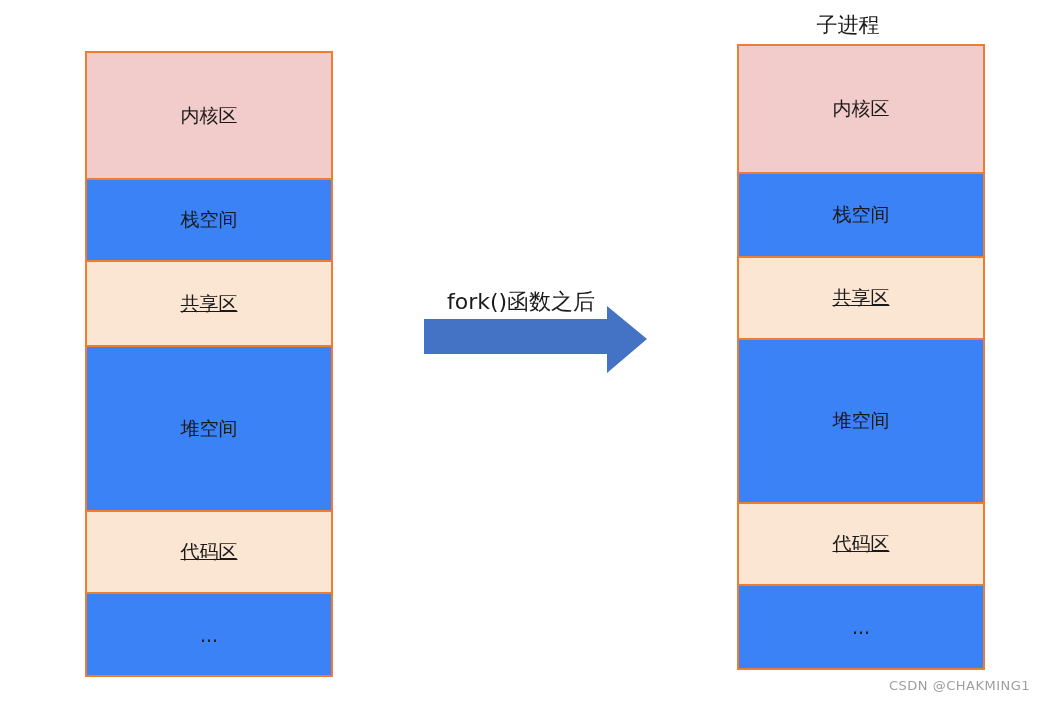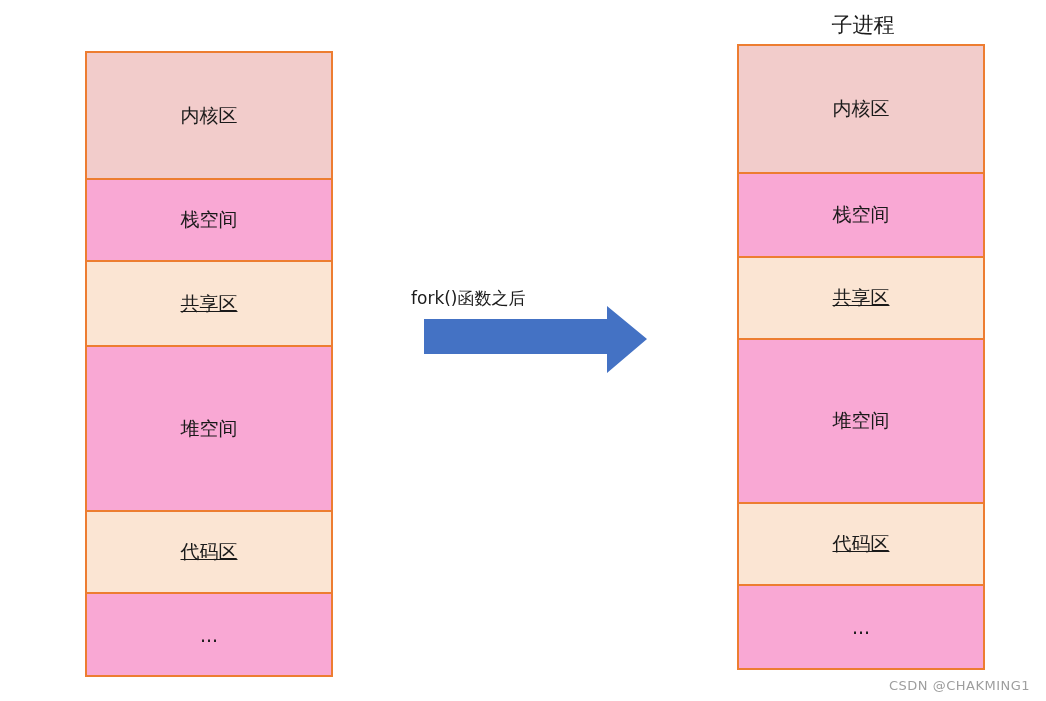--- a/index.html
+++ b/index.html
@@ -17,53 +17,53 @@
     color: var(--text-black, #1a1a1a);
   }
   .col-title {
     position: absolute;
     width: 244px;
     text-align: center;
     font-size: 21px;
     color: var(--text-black, #1a1a1a);
   }
   .parent-title { left: 85px; top: 17px; }
-  .child-title  { left: 741px; top: 11px; }
+  .child-title  { left: 726px; top: 11px; }
 
   .memcol {
     position: absolute;
     width: 244px;
     border: 2px solid var(--border-orange, #ED7D31);
     box-sizing: content-box;
     background: #ffffff;
   }
   .parent-col { left: 85px; top: 51px; }
   .child-col  { left: 737px; top: 44px; }
 
   .sec {
     display: flex;
     align-items: center;
     justify-content: center;
     font-size: 19px;
     box-sizing: border-box;
     border-bottom: 2px solid var(--border-orange, #ED7D31);
-    background: #f9a8d4;
+    background: #3b82f6;
     color: var(--text-black, #1a1a1a);
   }
   .sec:last-child { border-bottom: none; }
   .sec.pink  { background: var(--kernel-pink, #F2CCCB); }
   .sec.peach { background: var(--section-peach, #FBE5D3); text-decoration: underline; }
 
   .fork-label {
     position: absolute;
     left: 411px;
     top: 287px;
     width: 220px;
-    text-align: left;
-    font-size: 17px;
+    text-align: center;
+    font-size: 22px;
     color: var(--text-black, #1a1a1a);
     white-space: nowrap;
   }
   .arrow-svg {
     position: absolute;
     left: 424px;
     top: 306px;
     width: 223px;
     height: 68px;
     display: block;

